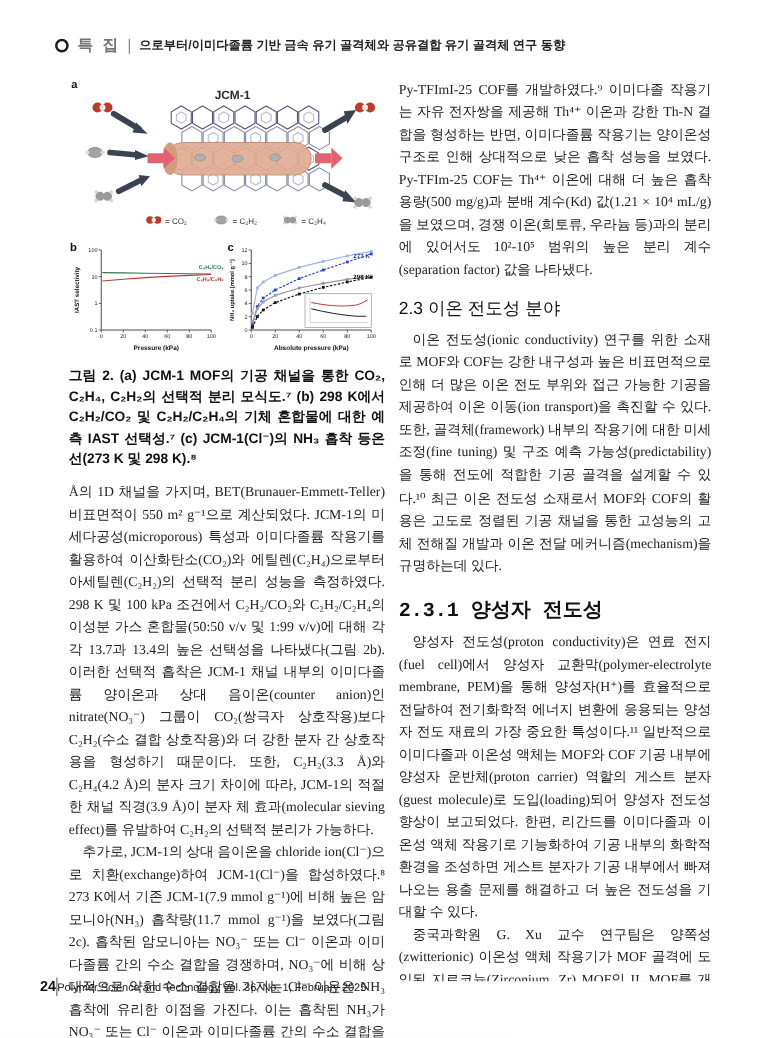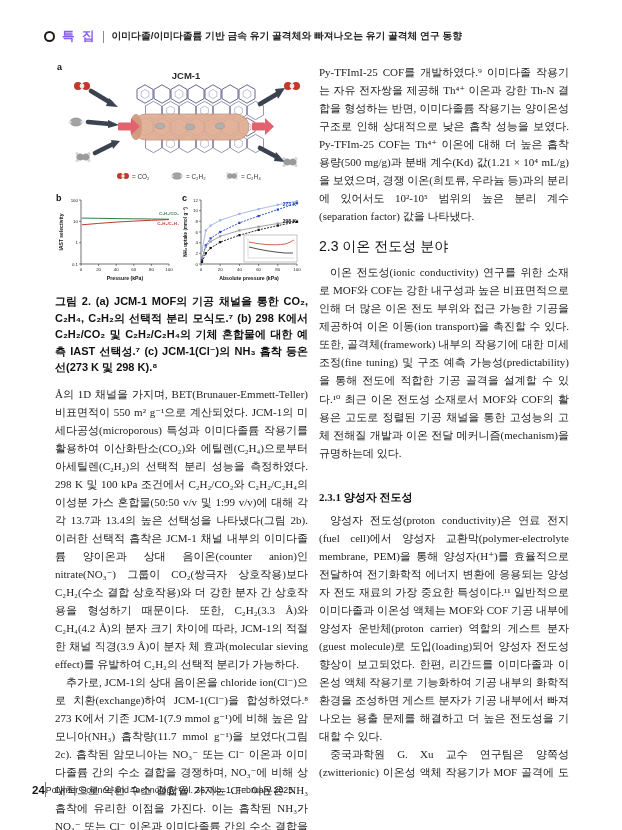--- a/index.html
+++ b/index.html
@@ -6,34 +6,34 @@
   body{
     width:622px;height:830px;background:#f6f6f6;
     font-family:"Liberation Serif","DejaVu Serif",serif;color:#222;
   }
   .page{position:relative;width:622px;height:830px;background:#ffffff;overflow:hidden;}
 
   
   .header{position:absolute;left:44px;top:28px;display:flex;align-items:center;gap:7px;
     font-family:"Liberation Sans","DejaVu Sans",sans-serif;}
   .ring{width:7px;height:7px;border:2.6px solid #231a1a;border-radius:50%;flex:0 0 auto;}
-  .section-label{font-size:12.5px;font-weight:800;letter-spacing:2px;color:#8b5cf6;white-space:nowrap;}
+  .section-label{font-size:12.5px;font-weight:800;letter-spacing:2px;color:#737373;white-space:nowrap;}
   .hdr-divider{width:1px;height:12px;background:#8a8a8a;}
   .hdr-title{font-size:9.8px;font-weight:700;color:#222;white-space:nowrap;}
 
   
   .col-left{position:absolute;left:55px;top:60px;width:253px;}
   .col-right{position:absolute;left:319px;top:63px;width:250px;height:722px;overflow:hidden;}
 
   p.body{font-size:11px;line-height:1.64;text-align:justify;margin:0;word-break:normal;}
   .indent{text-indent:11px;}
   h3.sec{font-family:"Liberation Sans","DejaVu Sans",sans-serif;font-size:14px;font-weight:400;
     color:#111;margin:13px 0 7px 0;}
-  h4.subsec{font-family:Liberation Serif, serif;font-size:11px;font-weight:800;
-    color:#111;margin:28px 0 6px 0;}
+  h4.subsec{font-family:Liberation Mono, monospace;font-size:16px;font-weight:800;
+    color:#111;margin:16px 0 6px 0;}
 
   
   .figure-block{margin-bottom:9px;}
   .panel-a svg,.panel-bc svg{display:block;}
   .panel-bc{display:flex;gap:1px;margin-top:2px;}
   .caption{font-family:"Liberation Sans","DejaVu Sans",sans-serif;font-size:11px;line-height:1.5;
     text-align:justify;margin-top:5px;color:#111;font-weight:600;}
   .cap-label{font-weight:800;}
 
   
@@ -47,21 +47,21 @@
 </style>
 </head>
 <body>
 
 <div class="page">
 
   <div class="header">
     <span class="ring"></span>
     <span class="section-label">특 집</span>
     <span class="hdr-divider"></span>
-    <span class="hdr-title">이미다졸/이미다졸륨 기반 금속 유기 골격체와 빠져나오는 유기 골격체 연구 동향</span>
+    <span class="hdr-title">으로부터/이미다졸륨 기반 금속 유기 골격체와 공유결합 유기 골격체 연구 동향</span>
   </div>
 
   <div class="col-left">
 
     <div class="figure-block">
 
       <div class="panel-a">
         <svg width="253" height="130" viewBox="0 0 253 130">
           <text x="2" y="10" font-size="9" font-weight="bold" fill="#111">a</text>
           <text x="131" y="19" font-size="9.5" font-weight="bold" fill="#2b2b2b" text-anchor="middle">JCM-1</text>

